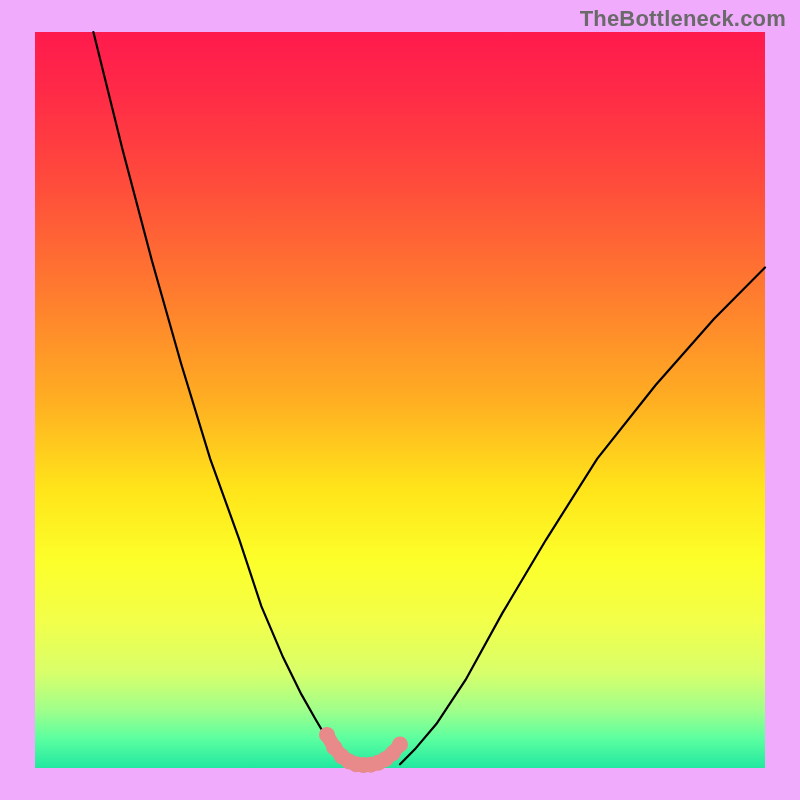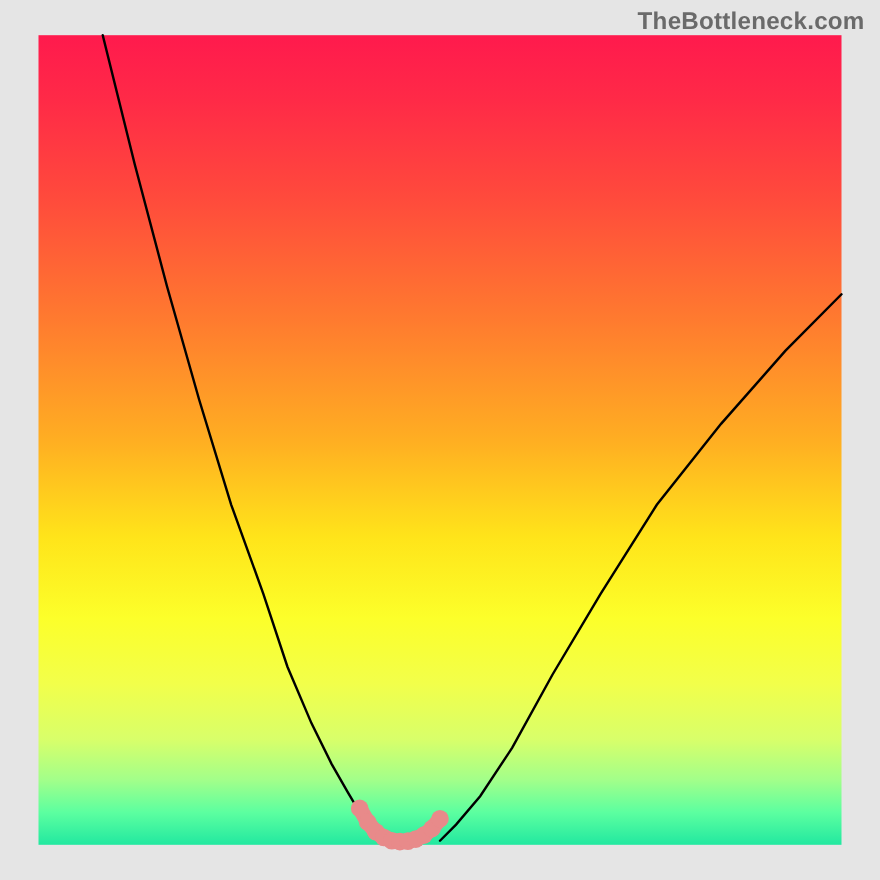--- a/index.html
+++ b/index.html
@@ -8,21 +8,21 @@
     width: 800px;
     height: 800px;
     background: #000;
     overflow: hidden;
     font-family: Arial, Helvetica, sans-serif;
   }
   .frame {
     position: absolute;
     left: 0; top: 0;
     width: 800px; height: 800px;
-    background: #e5e5e5;
+    background: #f0abfc;
   }
   .plot-area {
     position: absolute;
     left: 35px;
     top: 32px;
     width: 730px;
     height: 736px;
     
     background: linear-gradient(to bottom,
       #ff1a4d 0%,

